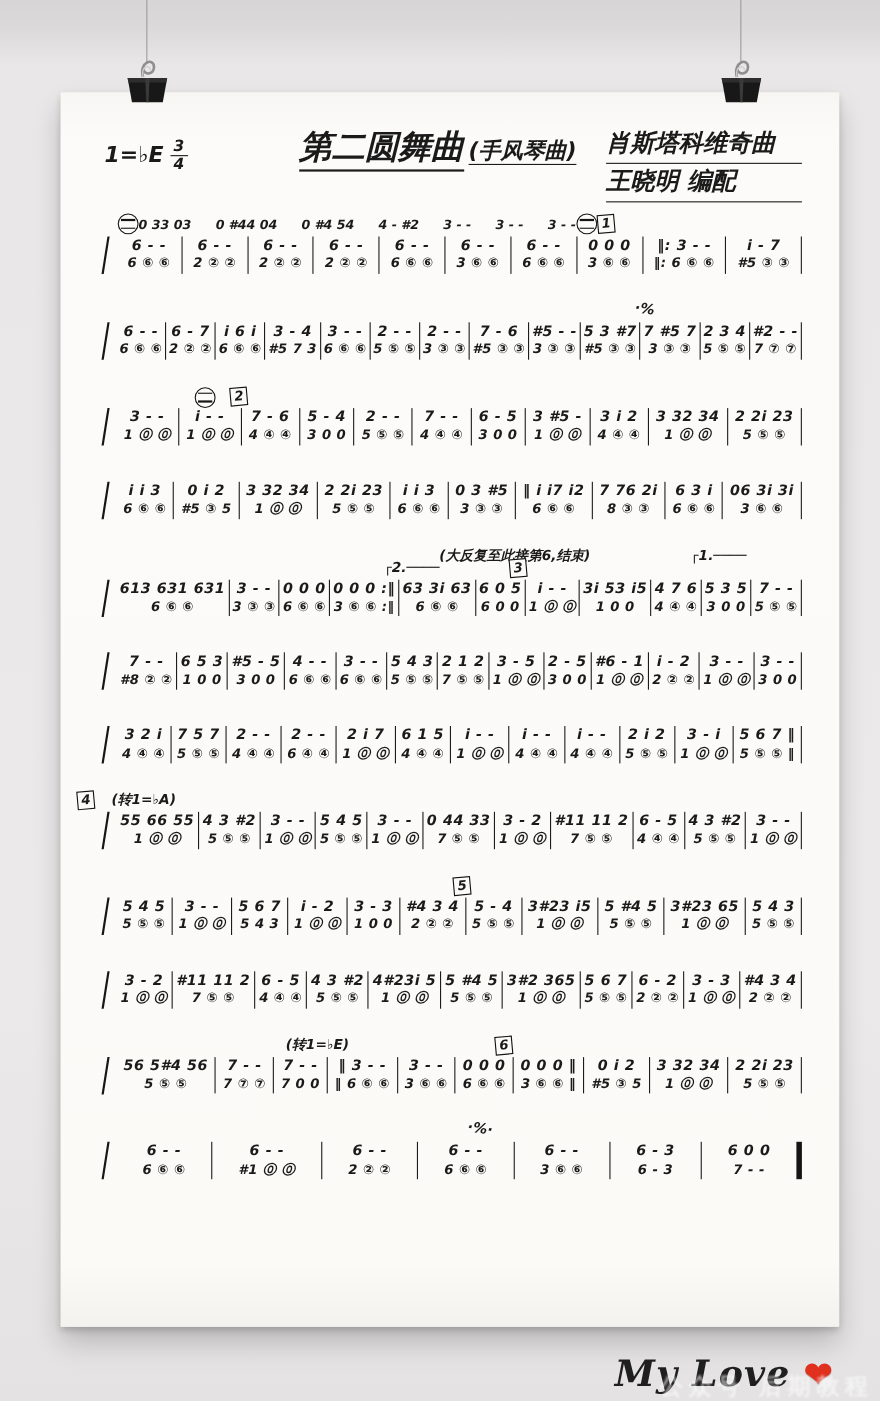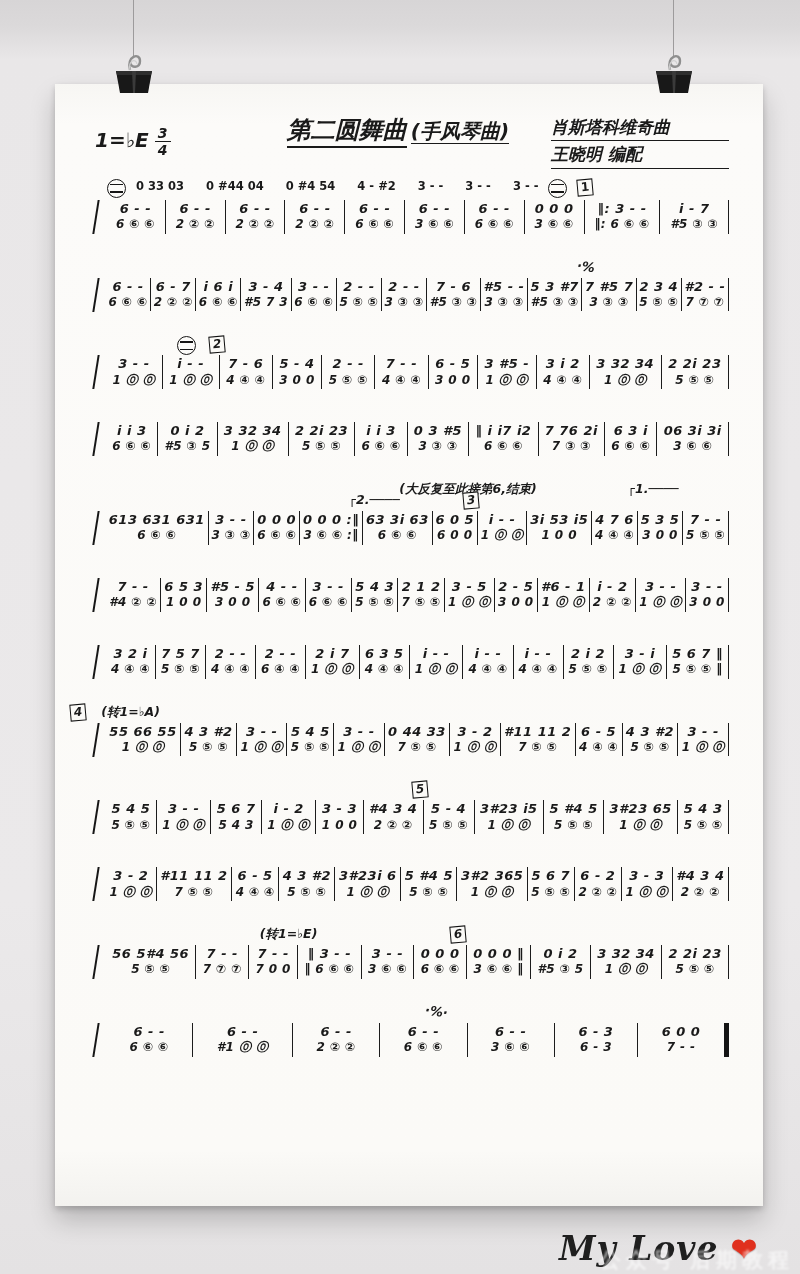--- a/index.html
+++ b/index.html
@@ -15,26 +15,26 @@
     background:linear-gradient(#f7f6f3 0,#fcfbf9 40px,#fbfaf7 95%,#f3f2ef 100%);
     box-shadow:0 3px 6px rgba(0,0,0,.18),0 14px 24px rgba(0,0,0,.20);
     padding:16px 34px 0 40px;box-sizing:border-box;color:#1a1a1a;}
   
   .hdr{display:flex;align-items:flex-start;margin-top:14px;}
   .keysig{font-size:20px;font-style:italic;font-weight:600;white-space:nowrap;margin-top:12px;width:150px;}
   .frac{display:inline-block;vertical-align:middle;text-align:center;font-size:14px;line-height:1;margin-left:6px;font-weight:700;}
   .frac .t{display:block;border-bottom:1.6px solid #1a1a1a;padding:0 3px 1px;}
   .frac .b{display:block;padding-top:1px;}
   .titleblock{flex:1;text-align:center;white-space:nowrap;}
-  .title{font-size:24px;font-weight:700;font-style:italic;border-bottom:2.2px solid #1a1a1a;padding-bottom:2px;}
+  .title{font-size:30px;font-weight:700;font-style:italic;border-bottom:2.2px solid #1a1a1a;padding-bottom:2px;}
   .subtitle{font-size:20px;font-weight:700;font-style:italic;border-bottom:1.8px solid #1a1a1a;margin-left:4px;}
-  .credits{width:178px;text-align:left;font-size:17px;font-weight:700;font-style:italic;line-height:1.55;}
+  .credits{width:178px;text-align:left;font-size:22px;font-weight:700;font-style:italic;line-height:1.55;}
   .credits div{border-bottom:1.6px solid #1a1a1a;white-space:nowrap;}
   
-  .ossia{display:flex;align-items:flex-start;gap:10px;margin:10px 0 2px 12px;font-size:11.5px;font-weight:600;}
+  .ossia{display:flex;align-items:center;margin:10px 0 2px 12px;font-size:11.5px;font-weight:600;font-style:italic;}
   .ossia .toks{display:flex;gap:22px;}
   .reg{display:inline-block;width:17px;height:17px;border:1.6px solid #151515;border-radius:50%;position:relative;flex:0 0 auto;}
   .reg:before,.reg:after{content:"";position:absolute;left:2px;right:2px;height:1.4px;background:#151515;}
   .reg:before{top:4px;} .reg:after{bottom:4px;}
   .boxmark{display:inline-block;border:1.7px solid #101010;padding:0 3px;font-size:12px;font-weight:700;
     transform:rotate(-5deg);background:#fbfaf7;line-height:1.25;}
   
   .system{display:flex;align-items:stretch;margin:0 0 33px 0;}
   .system.final .measure:last-child{border-right:5px solid #141414;}
   .bracket{width:6px;border-left:2.6px solid #161616;transform:skewX(-9deg);margin-right:3px;flex:0 0 auto;}
@@ -287,21 +287,21 @@
           <div class="measure">
             <div class="mel">0 3 #5</div>
             <div class="bas">3 ③ ③</div>
           </div>
           <div class="measure">
             <div class="mel">‖ i i7 i2</div>
             <div class="bas">6 ⑥ ⑥</div>
           </div>
           <div class="measure">
             <div class="mel">7 76 2i</div>
-            <div class="bas">7 ③ ③</div>
+            <div class="bas">8 ③ ③</div>
           </div>
           <div class="measure">
             <div class="mel">6 3 i</div>
             <div class="bas">6 ⑥ ⑥</div>
           </div>
           <div class="measure">
             <div class="mel">06 3i 3i</div>
             <div class="bas">3 ⑥ ⑥</div>
           </div>
         </div>
@@ -357,21 +357,21 @@
           </div>
           <div class="measure">
             <div class="mel">7 - -</div>
             <div class="bas">5 ⑤ ⑤</div>
           </div>
         </div>
         <div class="system">
           <div class="bracket"></div>
           <div class="measure">
             <div class="mel">7 - -</div>
-            <div class="bas">#4 ② ②</div>
+            <div class="bas">#8 ② ②</div>
           </div>
           <div class="measure">
             <div class="mel">6 5 3</div>
             <div class="bas">1 0 0</div>
           </div>
           <div class="measure">
             <div class="mel">#5 - 5</div>
             <div class="bas">3 0 0</div>
           </div>
           <div class="measure">
@@ -431,21 +431,21 @@
           </div>
           <div class="measure">
             <div class="mel">2 - -</div>
             <div class="bas">6 ④ ④</div>
           </div>
           <div class="measure">
             <div class="mel">2 i 7</div>
             <div class="bas">1 ⓪ ⓪</div>
           </div>
           <div class="measure">
-            <div class="mel">6 3 5</div>
+            <div class="mel">6 1 5</div>
             <div class="bas">4 ④ ④</div>
           </div>
           <div class="measure">
             <div class="mel">i - -</div>
             <div class="bas">1 ⓪ ⓪</div>
           </div>
           <div class="measure">
             <div class="mel">i - -</div>
             <div class="bas">4 ④ ④</div>
           </div>
@@ -579,21 +579,21 @@
           </div>
           <div class="measure">
             <div class="mel">6 - 5</div>
             <div class="bas">4 ④ ④</div>
           </div>
           <div class="measure">
             <div class="mel">4 3 #2</div>
             <div class="bas">5 ⑤ ⑤</div>
           </div>
           <div class="measure">
-            <div class="mel">3#23i 6</div>
+            <div class="mel">4#23i 5</div>
             <div class="bas">1 ⓪ ⓪</div>
           </div>
           <div class="measure">
             <div class="mel">5 #4 5</div>
             <div class="bas">5 ⑤ ⑤</div>
           </div>
           <div class="measure">
             <div class="mel">3#2 365</div>
             <div class="bas">1 ⓪ ⓪</div>
           </div>

